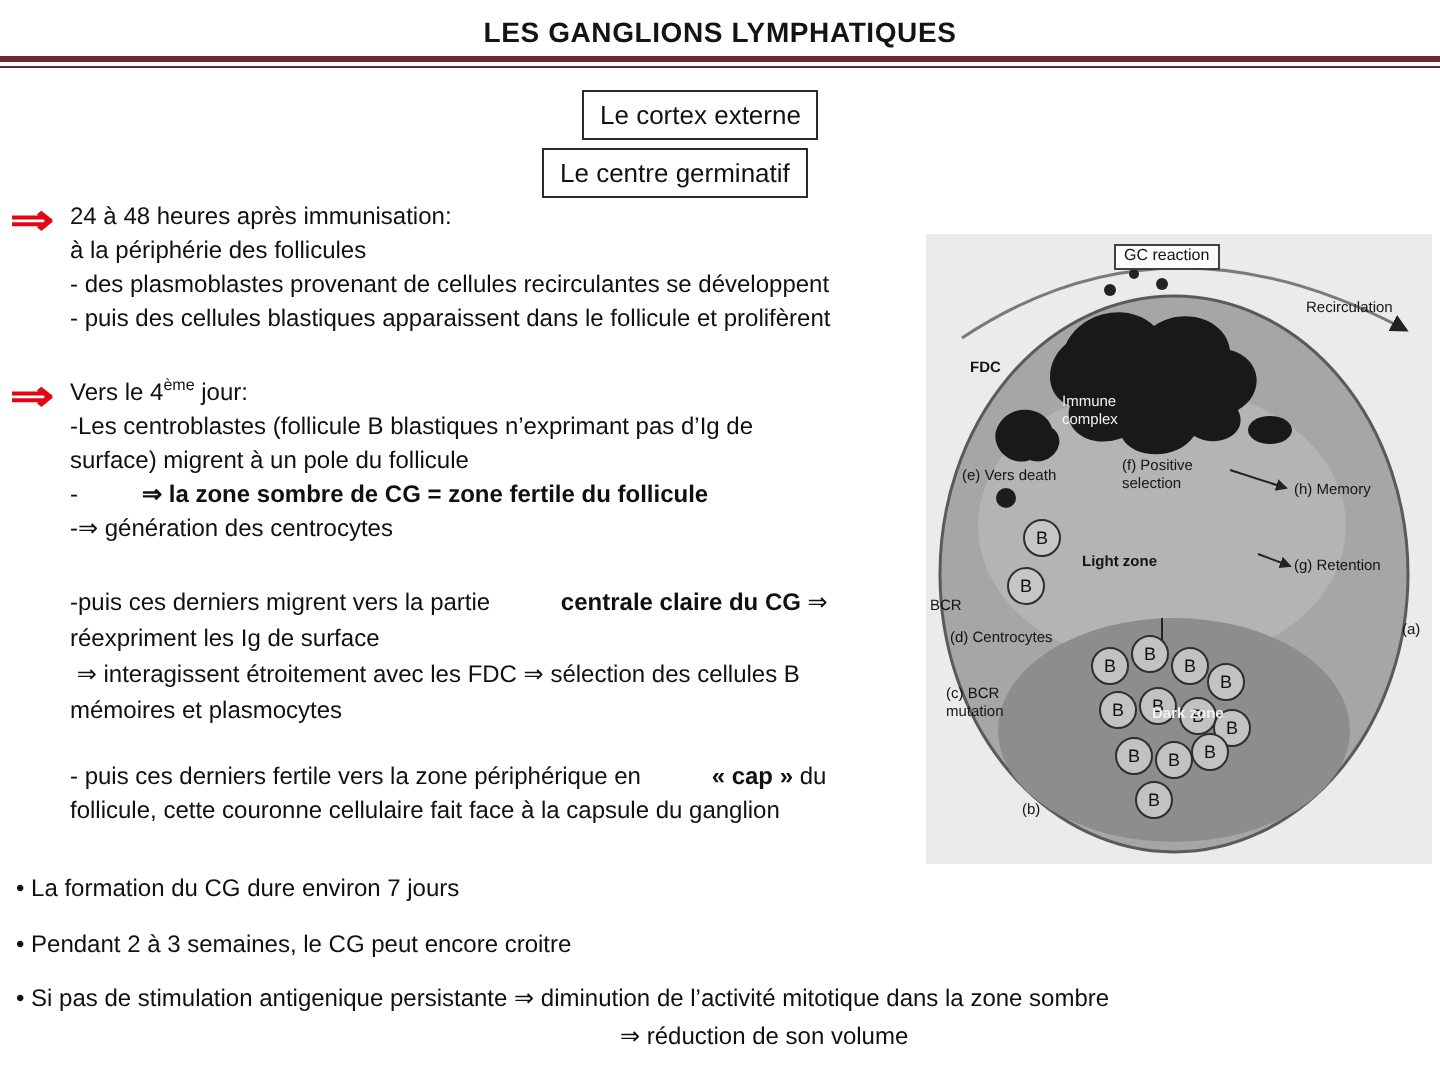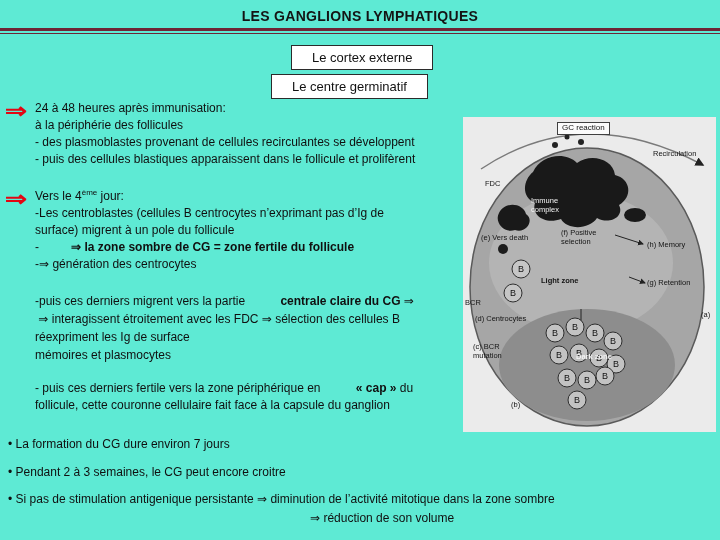--- a/index.html
+++ b/index.html
@@ -1,28 +1,28 @@
 <!DOCTYPE html>
 <html><head>
 <meta charset="utf-8">
 <style>
   html,body{margin:0;padding:0;background:#888;}
   .slide{
-    position:relative;width:720px;height:540px;background:#5eead4;
+    position:relative;width:720px;height:540px;background:#ffffff;
     font-family:"Liberation Sans",sans-serif;color:#101010;overflow:hidden;
   }
   .title{
     position:absolute;top:8px;left:0;width:100%;text-align:center;
     font-size:14px;font-weight:bold;letter-spacing:.3px;color:#141414;
   }
   .rule-thick{position:absolute;top:28px;left:0;width:720px;height:3px;background:#6e2435;}
   .rule-thin{position:absolute;top:33px;left:0;width:720px;height:1px;background:#6e2435;}
   .callout{
     position:absolute;border:1px solid #2b2b2b;background:#ffffff;
-    font-size:13px;padding:4px 20px;white-space:nowrap;color:#111;
+    font-size:13px;padding:4px 8px;white-space:nowrap;color:#111;
   }
   .callout-cortex{left:291px;top:45px;}
   .callout-germ{left:271px;top:74px;}
   .red-arrow{
     position:absolute;left:5px;color:#e30613;font-weight:bold;font-size:21px;
     line-height:1;transform:scaleX(1.25);transform-origin:left center;
   }
   .arrow-1{top:100px;}
   .arrow-2{top:188px;}
   .tb{position:absolute;left:35px;font-size:12px;color:#101010;}
@@ -48,21 +48,21 @@
     position:absolute;font-size:7.5px;line-height:8.5px;color:#141414;
     white-space:pre-line;
   }
   .fig-label.inv{color:#f2f2f2;}
   .fig-box{
     border:1px solid #404040;background:#fbfbfb;padding:1px 4px;
     font-size:8px;white-space:nowrap;
   }
   .lab-gc{left:94px;top:5px;}
   .lab-recirc{left:190px;top:33px;}
-  .lab-fdc{left:22px;top:63px;font-weight:normal;}
+  .lab-fdc{left:22px;top:63px;font-weight:bold;}
   .lab-immune{left:68px;top:80px;width:36px;color:#f0f0f0;}
   .lab-death{left:18px;top:117px;}
   .lab-possel{left:98px;top:112px;width:46px;}
   .lab-memory{left:184px;top:124px;}
   .lab-light{left:78px;top:160px;font-weight:bold;}
   .lab-retention{left:184px;top:162px;}
   .lab-bcr{left:2px;top:182px;}
   .lab-centro{left:12px;top:198px;}
   .lab-mut{left:10px;top:226px;width:42px;}
   .lab-dark{left:66px;top:236px;font-weight:bold;color:#f2f2f2;padding-left:47px;}
@@ -86,30 +86,30 @@
 
   <div class="tb block-1">
     <div class="line">24 à 48 heures après immunisation:</div>
     <div class="line">à la périphérie des follicules</div>
     <div class="line">- des plasmoblastes provenant de cellules recirculantes se développent</div>
     <div class="line">- puis des cellules blastiques apparaissent dans le follicule et prolifèrent</div>
   </div>
 
   <div class="tb block-2">
     <div class="line"><span>Vers le 4</span><sup>ème</sup><span> jour:</span></div>
-    <div class="line">-Les centroblastes (cellules B centrocytes n’exprimant pas d’Ig de</div>
+    <div class="line">-Les centroblastes (follicule B blastiques n’exprimant pas d’Ig de</div>
     <div class="line">surface) migrent à un pole du follicule</div>
     <div class="line"><span>-</span><span class="b">⇒ la zone sombre de CG = zone fertile du follicule</span></div>
     <div class="line">-⇒ génération des centrocytes</div>
   </div>
 
   <div class="tb block-3">
     <div class="line"><span>-puis ces derniers migrent vers la partie </span><span class="b">centrale claire du CG</span><span> ⇒</span></div>
+    <div class="line">réexpriment les Ig de surface</div>
     <div class="line"> ⇒ interagissent étroitement avec les FDC ⇒ sélection des cellules B</div>
-    <div class="line">réexpriment les Ig de surface</div>
     <div class="line">mémoires et plasmocytes</div>
   </div>
 
   <div class="tb block-4">
     <div class="line"><span>- puis ces derniers fertile vers la zone périphérique en </span><span class="b">« cap »</span><span> du</span></div>
     <div class="line">follicule, cette couronne cellulaire fait face à la capsule du ganglion</div>
   </div>
 
   <div class="bullet bullet-1">• La formation du CG dure environ 7 jours</div>
   <div class="bullet bullet-2">• Pendant 2 à 3 semaines, le CG peut encore croitre</div>

